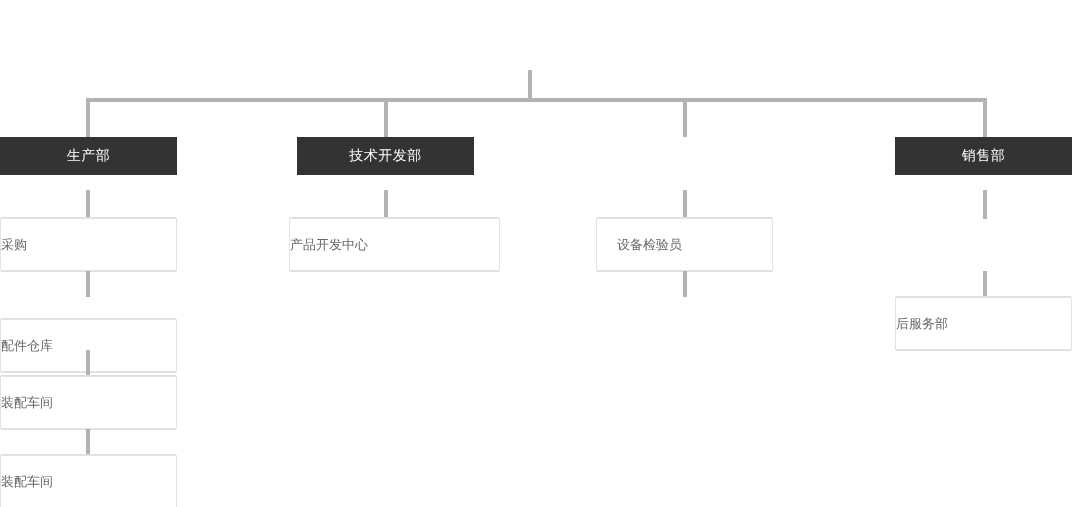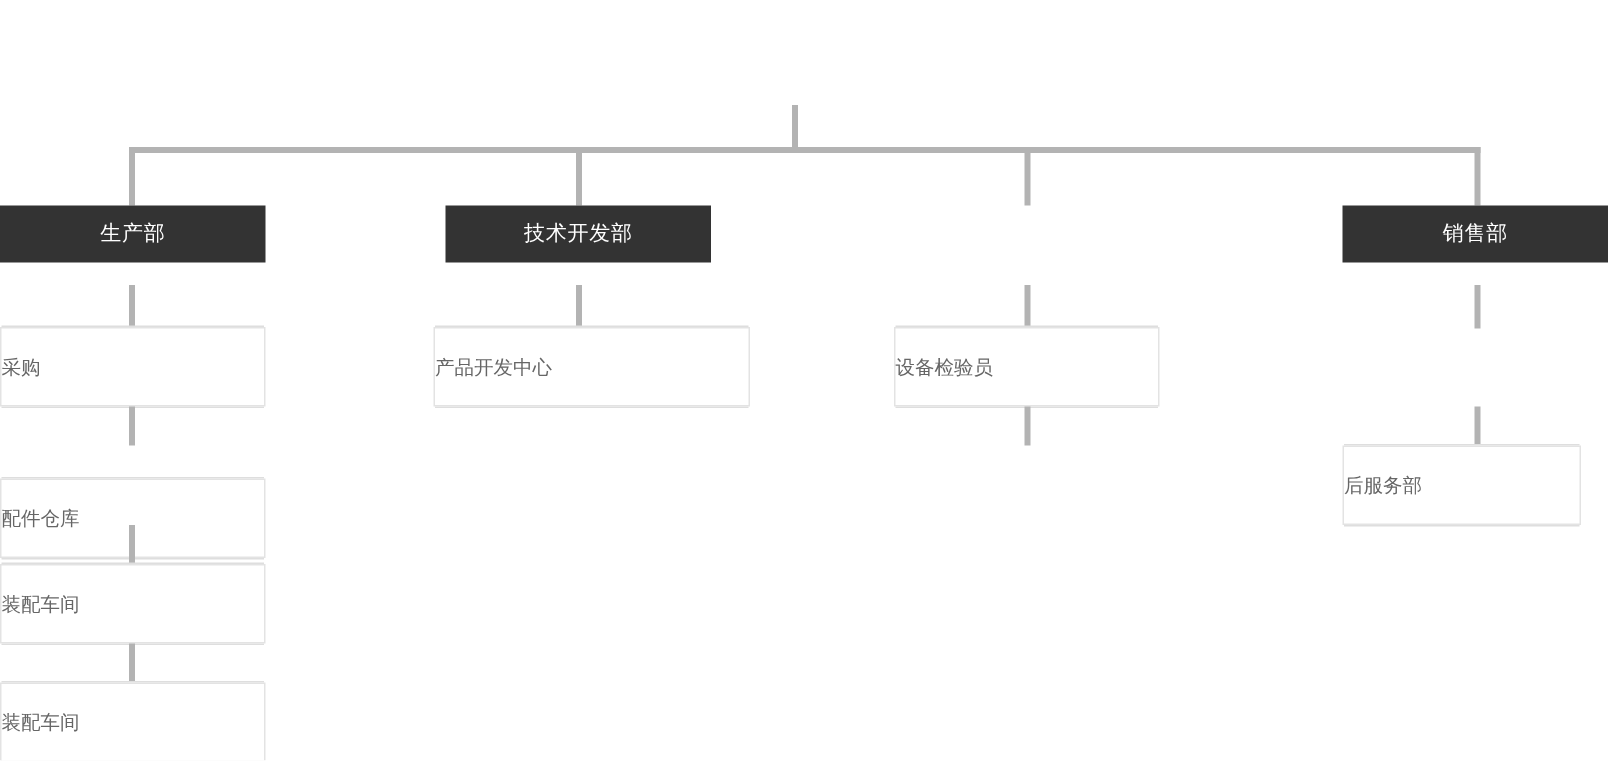--- a/index.html
+++ b/index.html
@@ -120,26 +120,26 @@
   <div class="node-leaf" style="left:0px; width:177px; top:455px;">
     <span>装配车间</span>
   </div>
 
   <div class="conn conn-v" style="left:384px; top:190px; height:29px;"></div>
   <div class="node-leaf" style="left:289px; width:211px; top:218px;">
     <span>产品开发中心</span>
   </div>
 
   <div class="conn conn-v" style="left:683px; top:190px; height:29px;"></div>
-  <div class="node-leaf" style="left:596px; width:177px; top:218px;">
+  <div class="node-leaf" style="left:596px; width:177px; top:218px;padding-left:20px;">
     <span>设备检验员</span>
   </div>
 
   <div class="conn conn-v" style="left:683px; top:271px; height:26px;"></div>
 
   <div class="conn conn-v" style="left:983px; top:190px; height:29px;"></div>
 
   <div class="conn conn-v" style="left:983px; top:271px; height:26px;"></div>
-  <div class="node-leaf" style="left:895px; width:159px; top:297px;">
+  <div class="node-leaf" style="left:895px; width:177px; top:297px;">
     <span>后服务部</span>
   </div>
 
 </div>
 
 </body></html>

